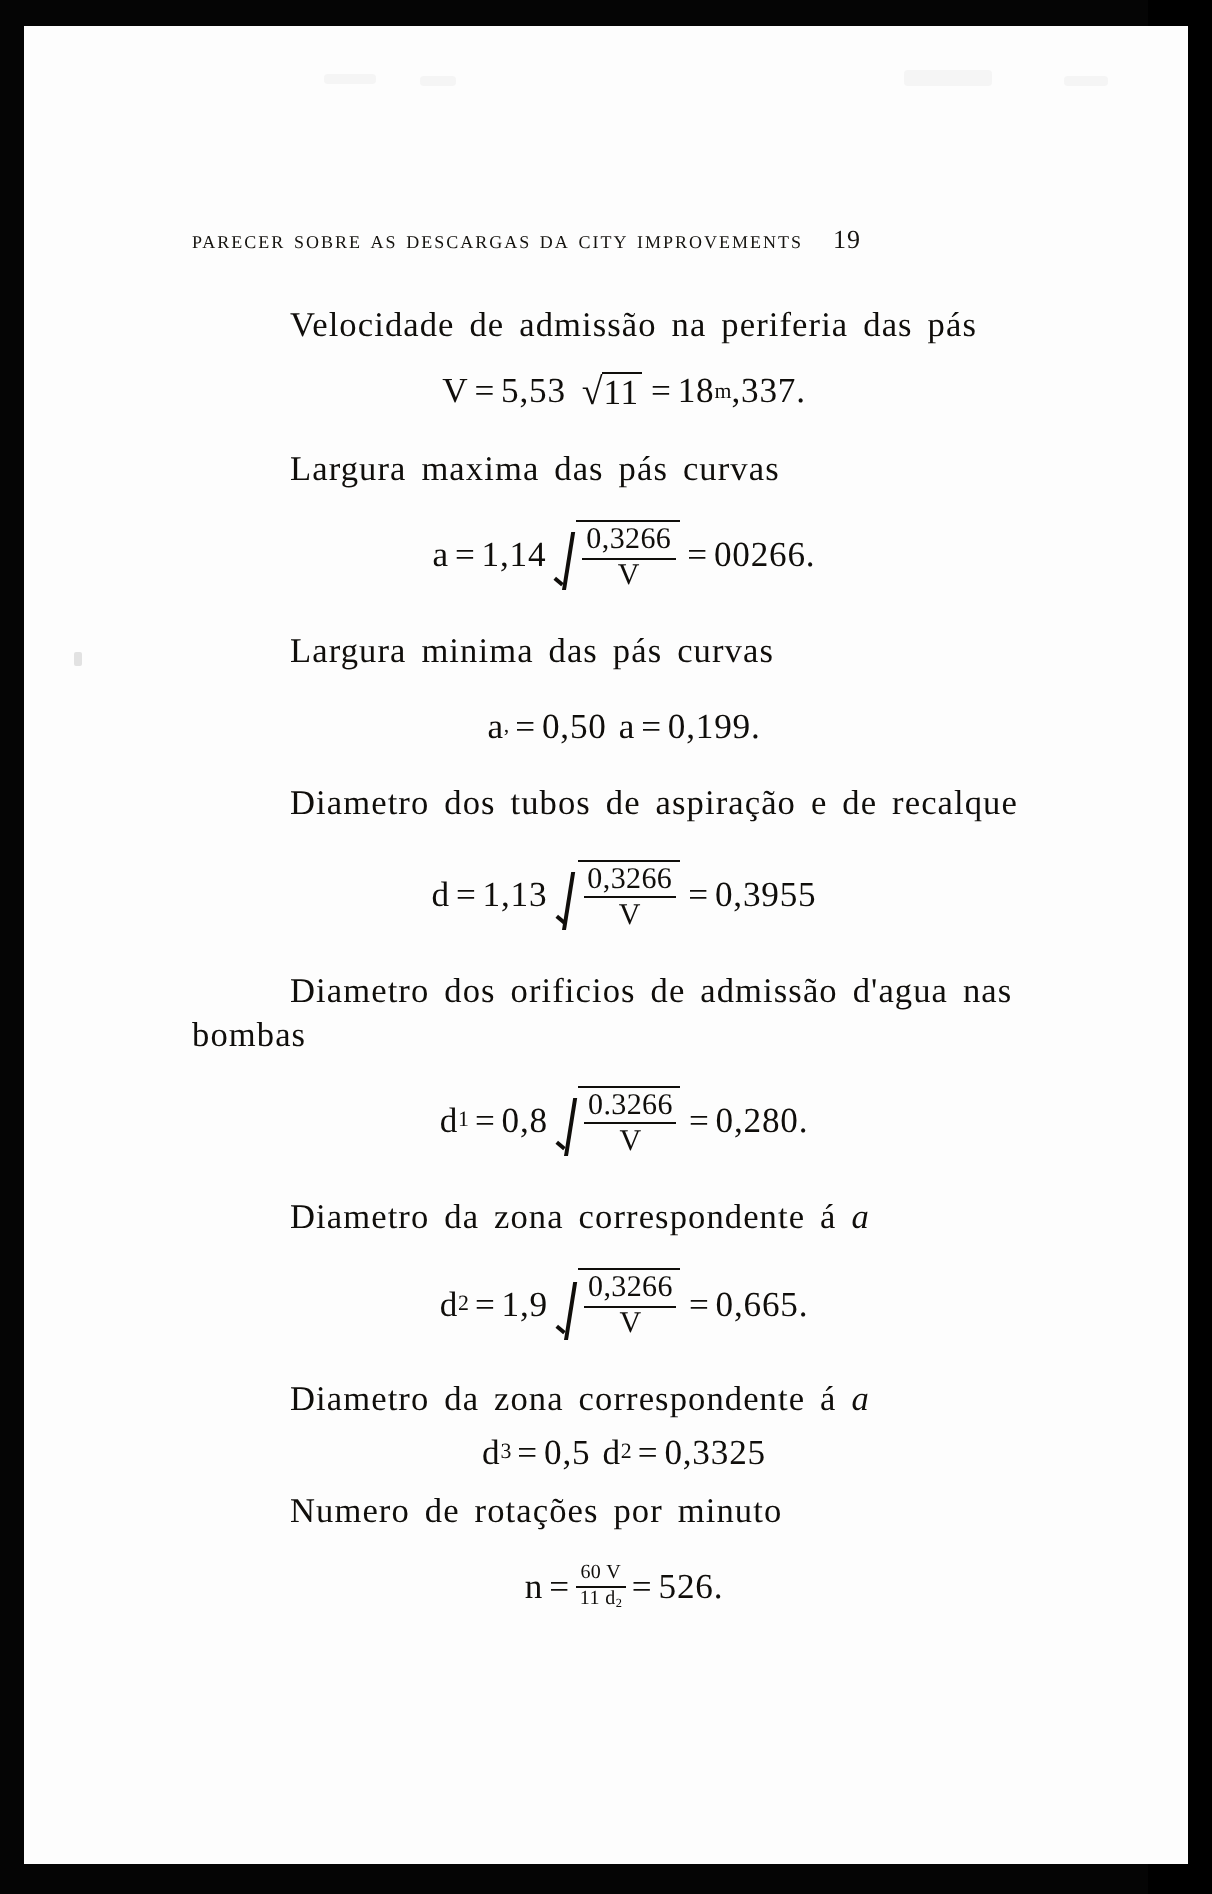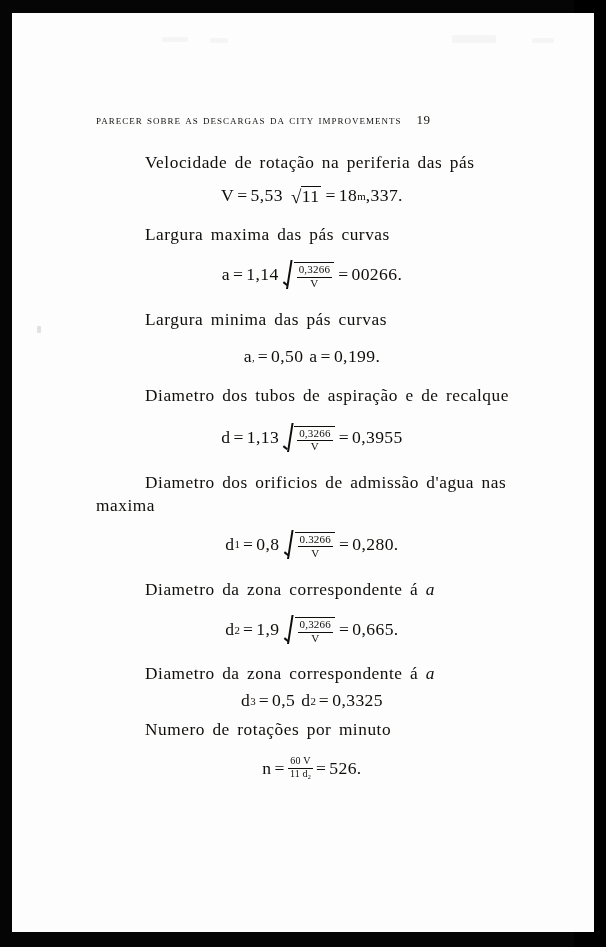--- a/index.html
+++ b/index.html
@@ -186,21 +186,21 @@
     display: block;
     padding: 0 2px 0.5px 2px;
     letter-spacing: 0.2px;
   }
   .frac .den {
     display: block;
     border-top: 1.5px solid #100e0b;
     padding: 0.5px 2px 0 2px;
     letter-spacing: 0.2px;
   }
-  .frac.small { font-size: 11px; }
+  .frac.small { font-size: 15px; }
   .frac.mid   { font-size: 10px; }
 </style>
 </head>
 <body>
 
 <div id="scan-frame">
 
   <div id="paper">
 
     <div class="bleed" style="left:150px; top:24px; width:26px; height:5px;"></div>
@@ -209,21 +209,21 @@
     <div class="bleed" style="left:520px; top:25px; width:22px; height:5px;"></div>
     <div class="speck" style="left:25px; top:313px;"></div>
 
     <div id="running-head">
       <span class="rh-title">PARECER SOBRE AS DESCARGAS DA CITY IMPROVEMENTS</span>
       <span class="rh-folio">19</span>
     </div>
 
     <div id="body-text">
 
-      <p class="para indent" style="margin-top:16px;">Velocidade de rotação na periferia das pás</p>
+      <p class="para indent" style="margin-top:16px;">Velocidade de admissão na periferia das pás</p>
 
       <div class="formula" style="margin-top:15px;">
         <span class="tok">V</span>
         <span class="tok eq">=</span>
         <span class="tok">5,53</span>
         <span class="sp"></span>
         <span class="radical-simple">
           <span class="rsign">√</span>
           <span class="rbody">11</span>
         </span>
@@ -278,21 +278,21 @@
               <span class="num">0,3266</span>
               <span class="den">V</span>
             </span>
           </span>
         </span>
         <span class="tok eq">=</span>
         <span class="tok">0,3955</span>
       </div>
 
       <p class="para indent" style="margin-top:21px;">Diametro dos orificios de admissão d'agua nas</p>
-      <p class="para flush" style="margin-top:5px;">maxima</p>
+      <p class="para flush" style="margin-top:5px;">bombas</p>
 
       <div class="formula" style="margin-top:16px;">
         <span class="tok">d</span>
           <sub>1</sub>
           <span class="tok eq">=</span>
         <span class="tok">0,8</span>
         <span class="radical-frac">
           <span class="rsign-tall"></span>
           <span class="rfrac">
             <span class="frac small">

